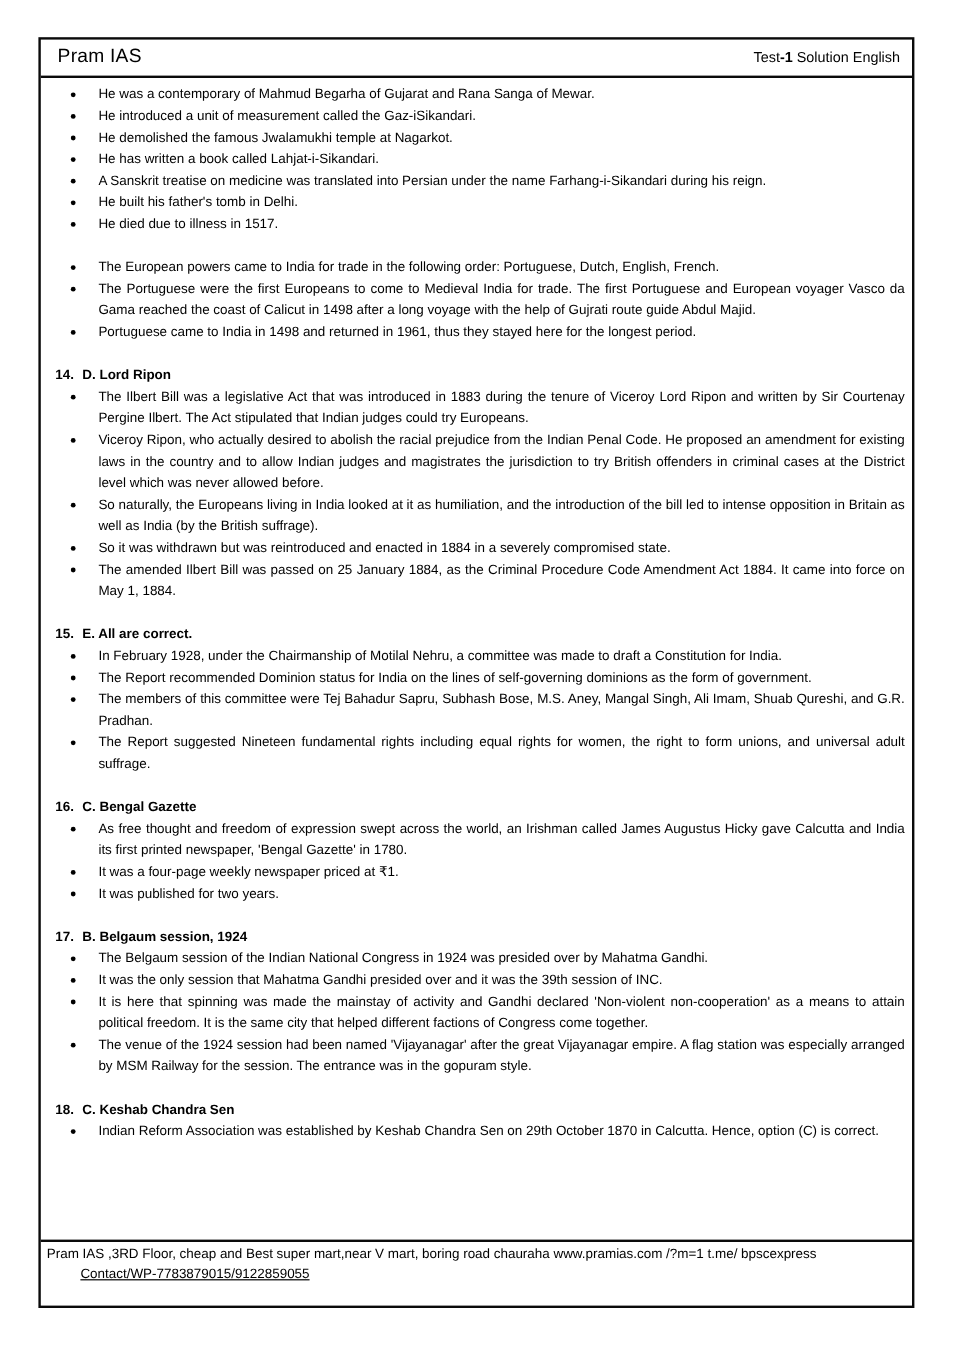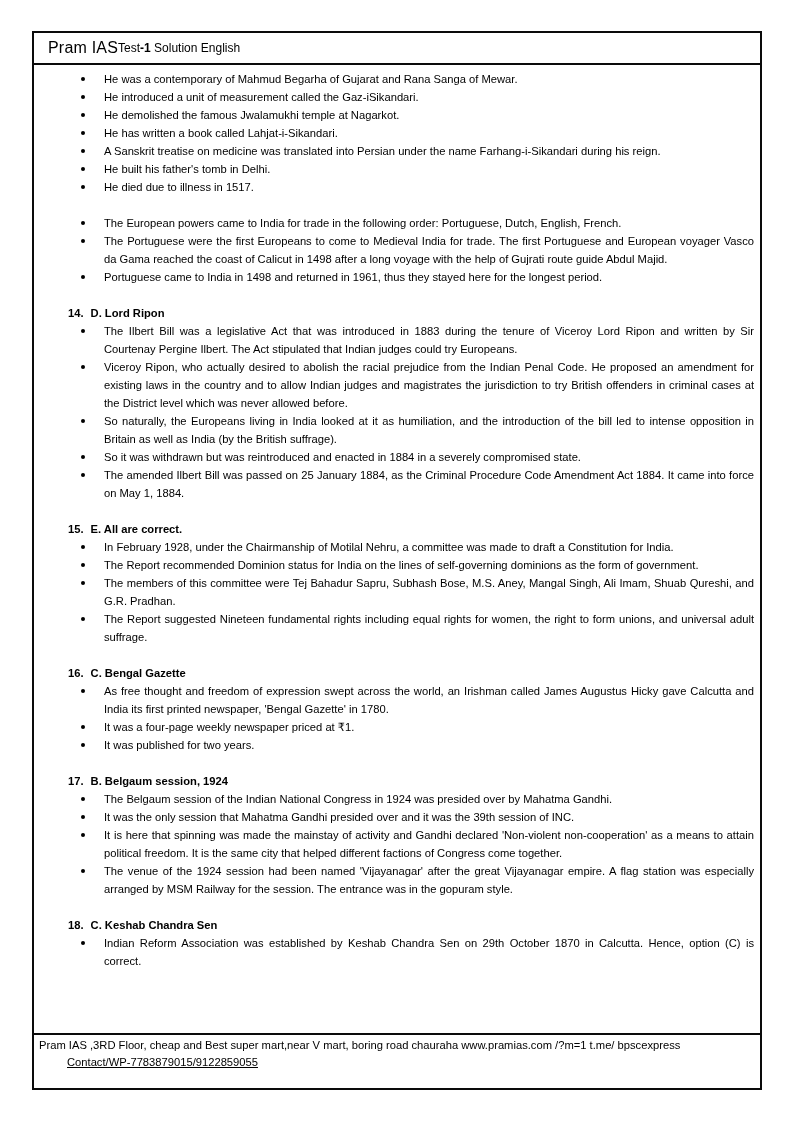--- a/index.html
+++ b/index.html
@@ -7,28 +7,28 @@
     width:794px;height:1123px;background:#ffffff;position:relative;
     font-family:"Liberation Sans","DejaVu Sans",sans-serif;color:#000;
     overflow:hidden;
   }
   .page{
     position:absolute;left:32px;top:31px;width:730px;height:1059px;
     border:2px solid #0a0a0a;box-sizing:border-box;background:#fff;
   }
   .header{
     height:32px;border-bottom:2px solid #0a0a0a;
-    display:flex;align-items:center;
+    display:flex;justify-content:space-between;align-items:center;
     padding:0 10px 0 14px;box-sizing:border-box;
   }
   .brand{font-size:16px;letter-spacing:0.2px;}
   .testlabel{font-size:12px;}
   .testlabel .b{font-weight:bold;}
   .content{
-    padding:5px 6px 0 34px;
+    padding:5px 6px 0 12px;
     font-size:11.2px;line-height:18px;text-align:justify;
   }
   ul{margin:0;padding:0;list-style:none;}
   li{position:relative;padding-left:36px;}
   li::before{
     content:"";position:absolute;left:13px;top:7px;
     width:4px;height:4px;background:#000;border-radius:50%;
   }
   .section{margin-top:18px;}
   .sec-heading{font-weight:bold;text-align:left;}

